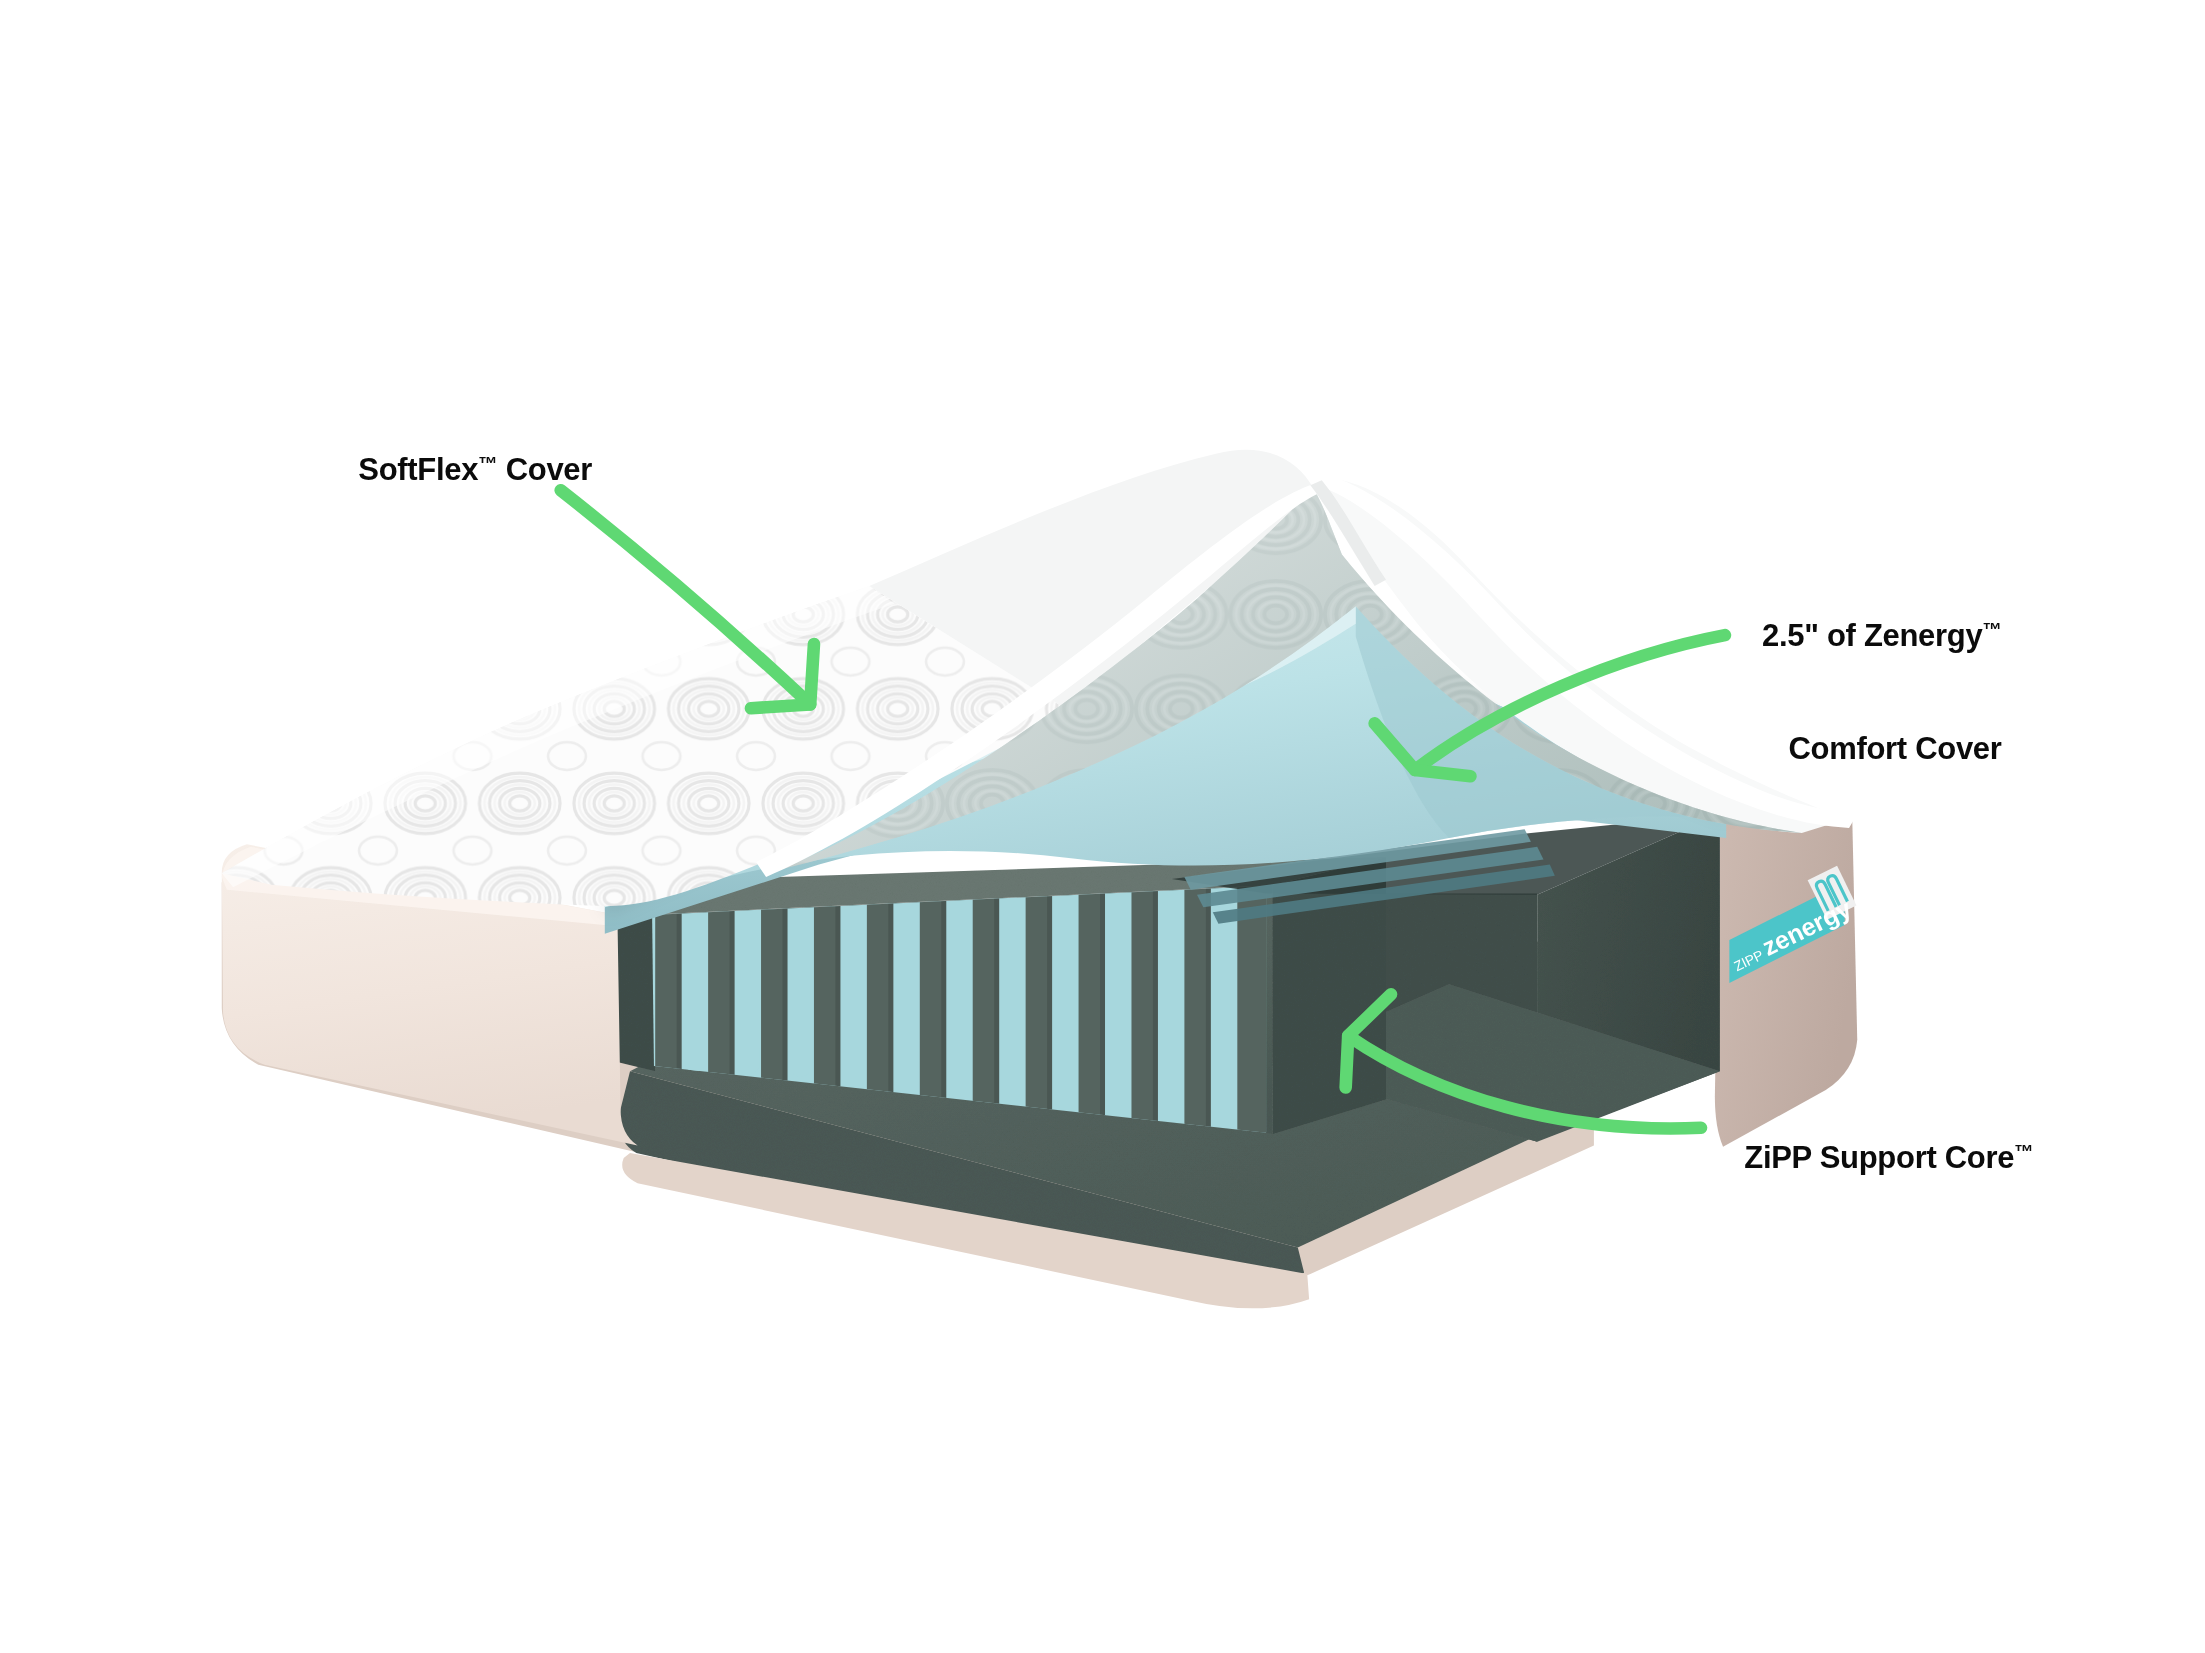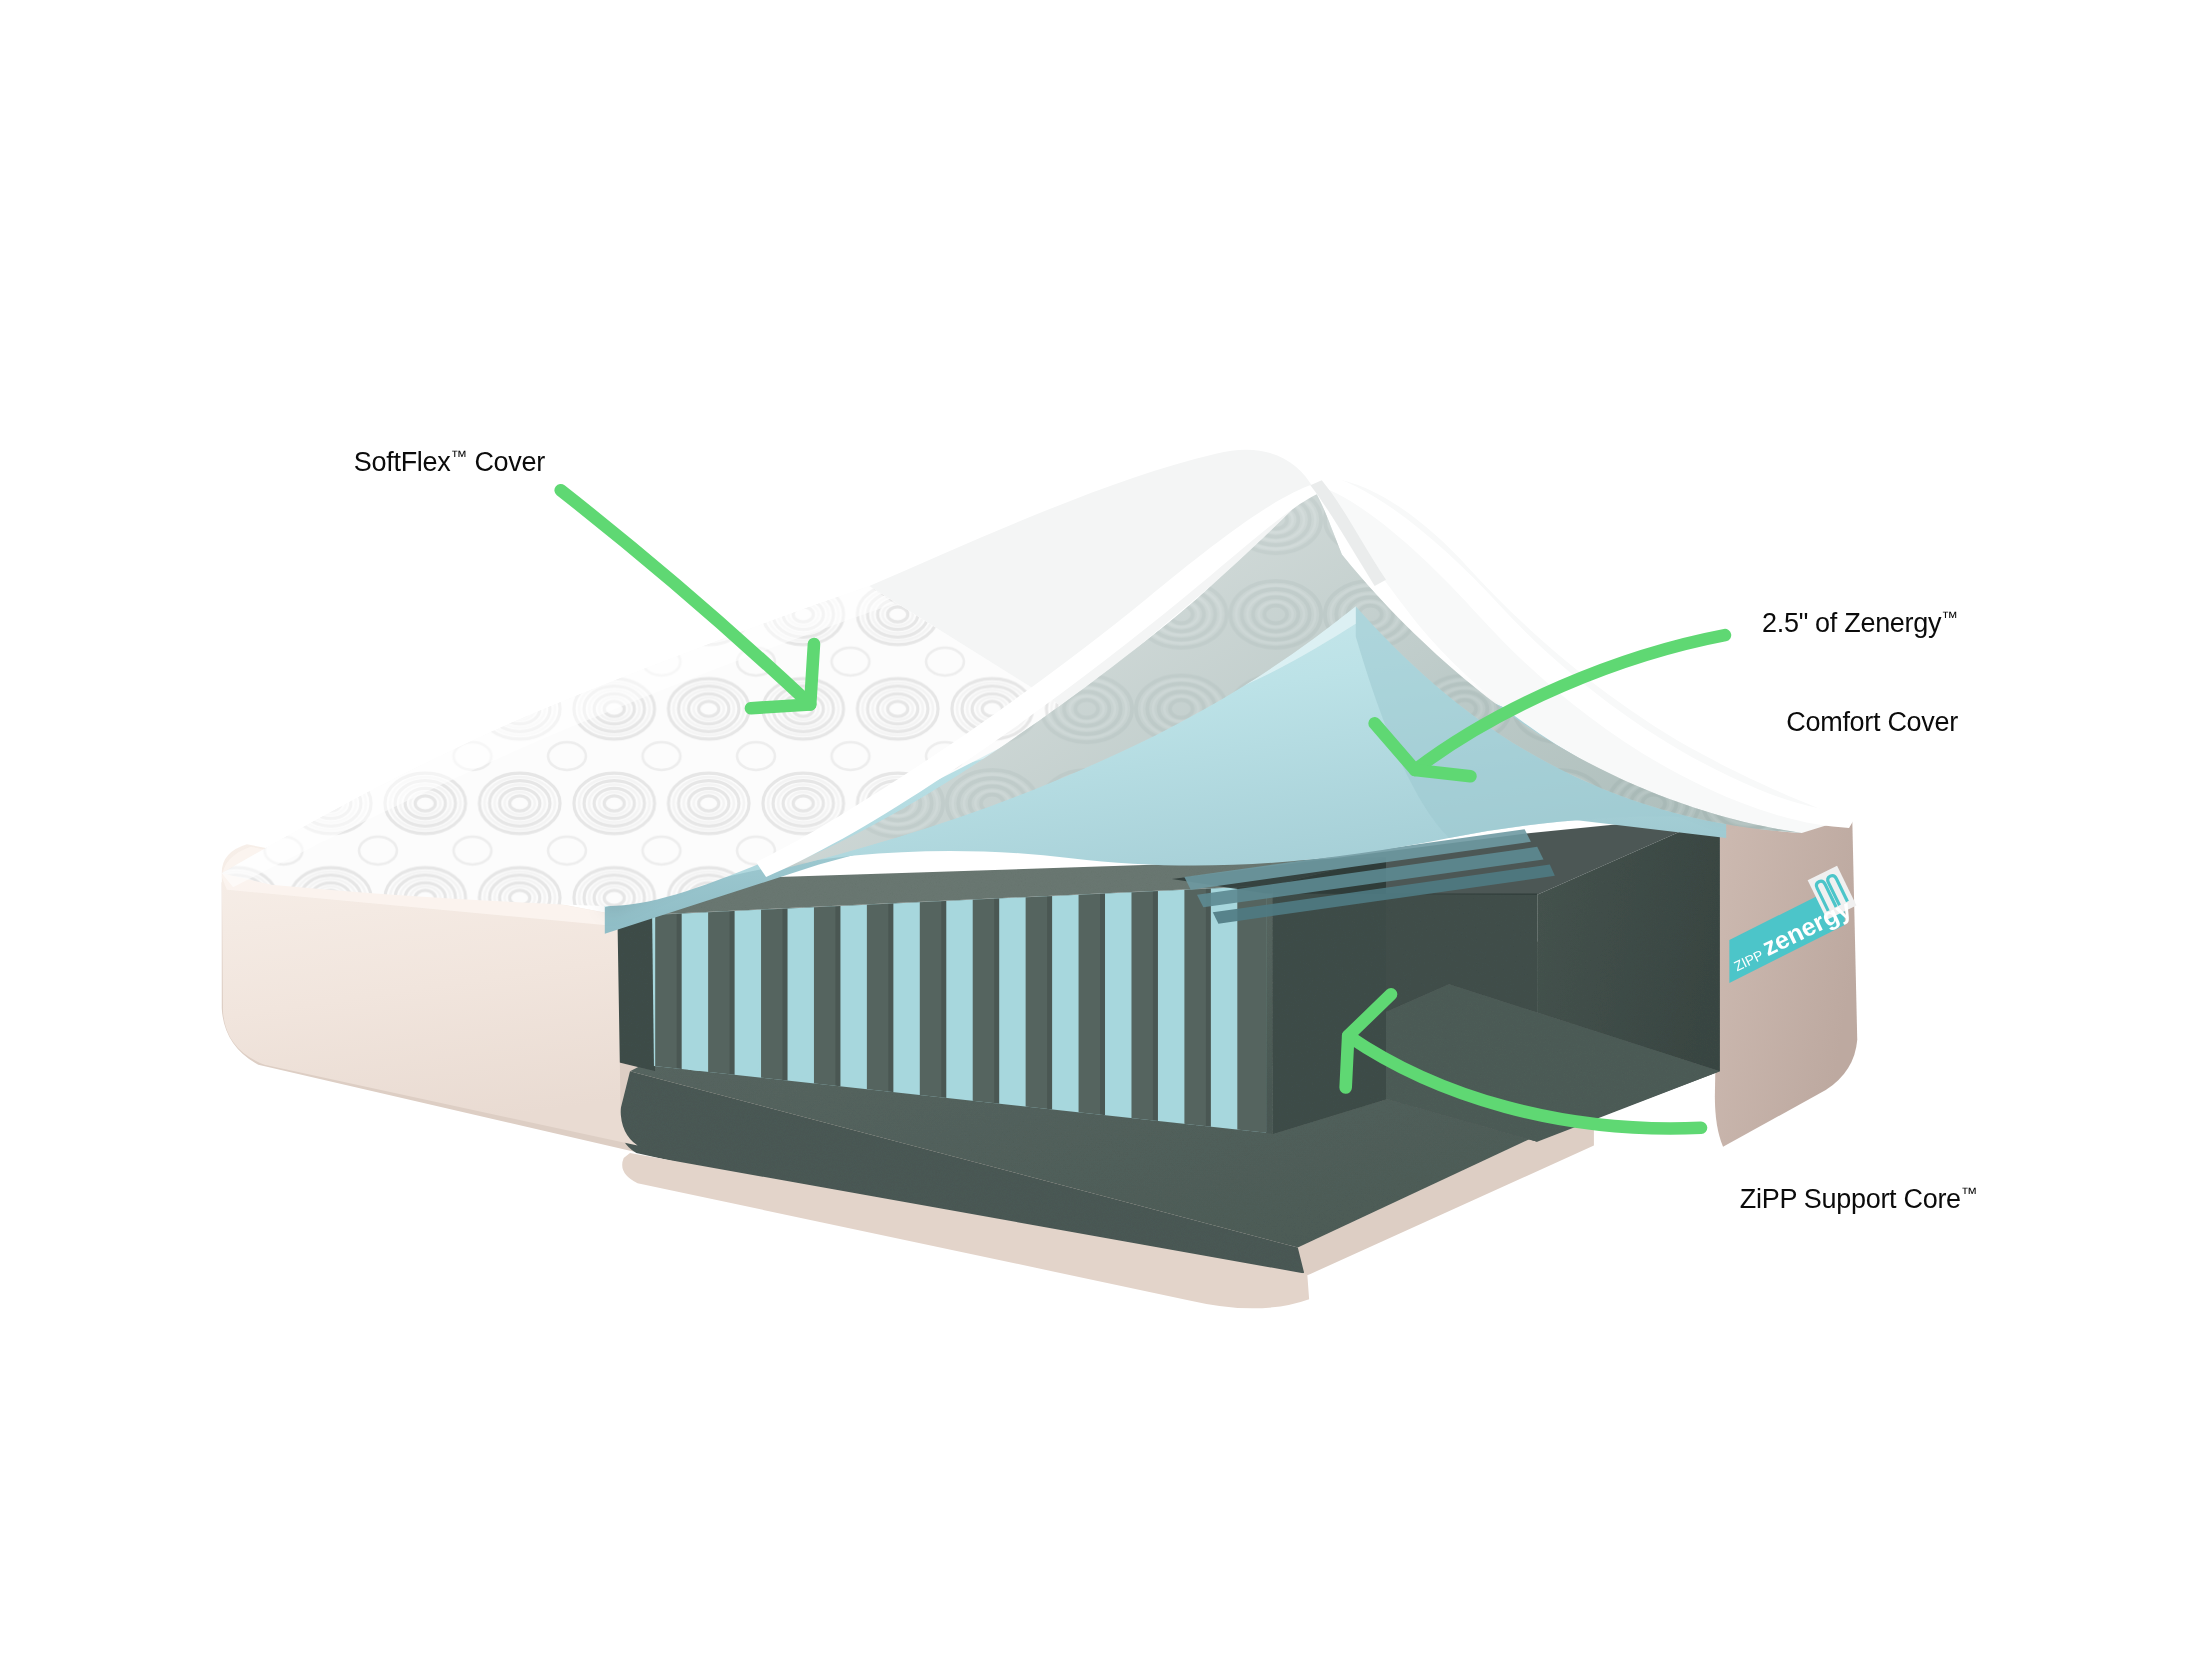--- a/index.html
+++ b/index.html
@@ -9,31 +9,31 @@
     font-family:"Liberation Sans","DejaVu Sans",sans-serif;
     overflow:hidden;
     position:relative;
   }
   #stage{position:absolute;inset:0;background:#ffffff;}
   #scene{position:absolute;left:0;top:0;width:2205px;height:1654px;}
 
   .lbl{
     position:absolute;
     color:#0b0b0b;
-    font-weight:400;
-    font-size:27px;
+    font-weight:700;
+    font-size:31px;
     line-height:1.22;
     letter-spacing:-0.3px;
     white-space:pre;
     font-family:"Liberation Sans","DejaVu Sans",sans-serif;
   }
   .lbl .tm{font-size:0.62em;vertical-align:0.52em;letter-spacing:0;}
   #label-cover{left:325px;top:413px;}
   #label-foam{left:1762px;top:541px;text-align:right;}
-  #label-core{left:1711px;top:1150px;}
+  #label-core{left:1711px;top:1101px;}
   .lbl-line{display:block;}
   #label-foam .lbl-line{text-align:right;}
 </style>
 </head>
 <body>
 
 <div id="stage">
 
   <svg id="scene" viewBox="0 0 3500 2625" xmlns="http://www.w3.org/2000/svg">
     <defs>

